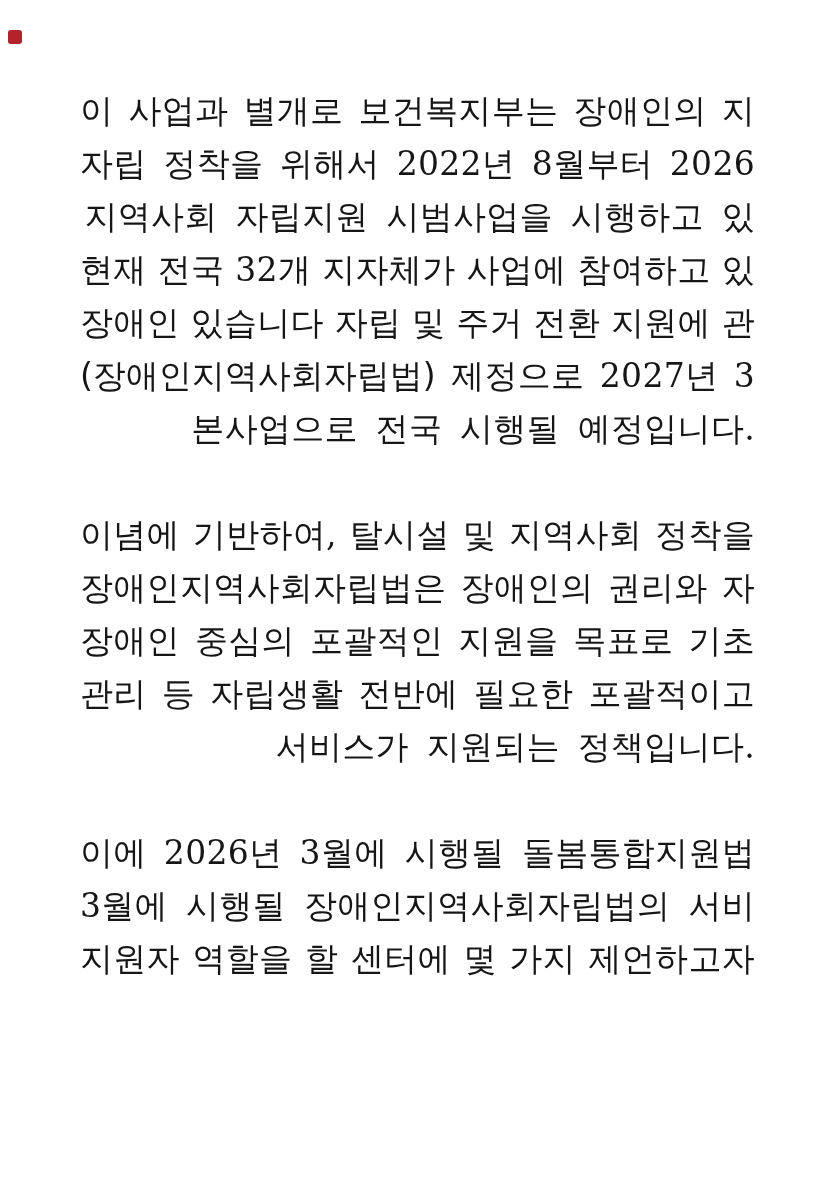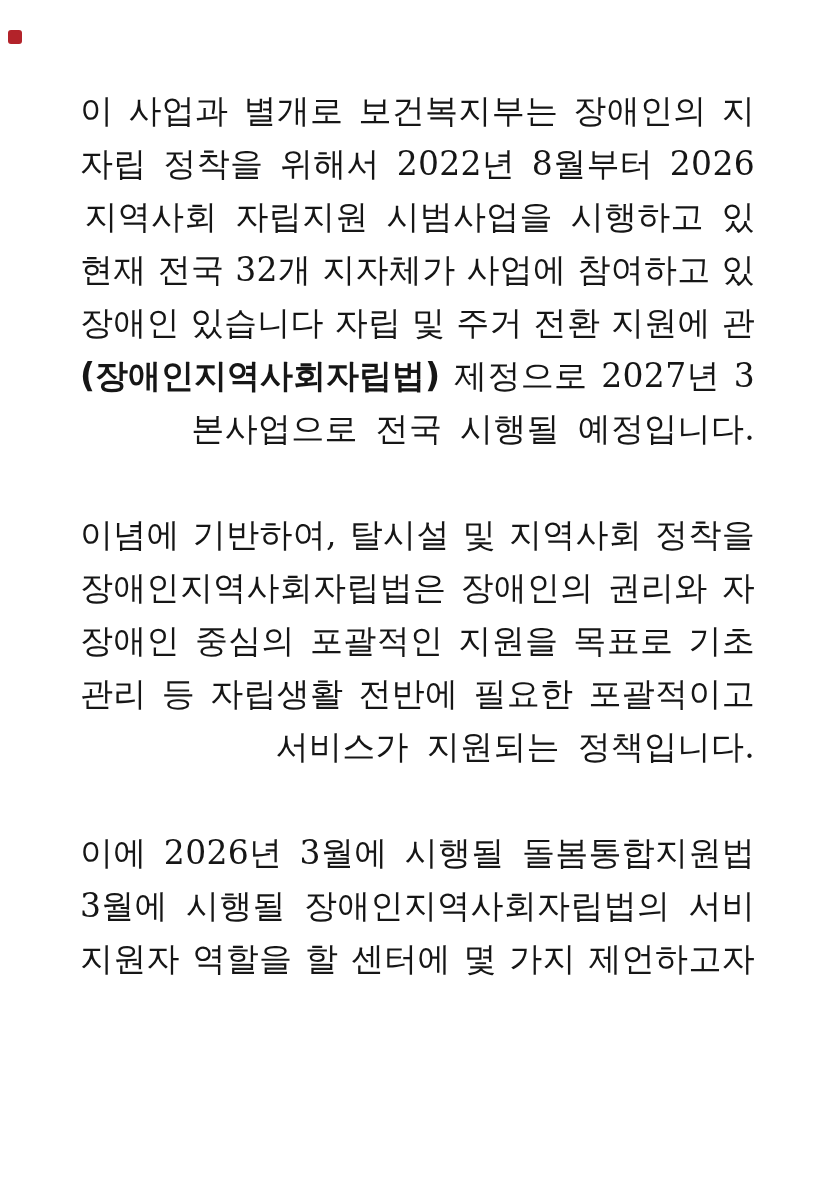--- a/index.html
+++ b/index.html
@@ -37,21 +37,21 @@
   }
   .line.just {
     text-align: justify;
     text-align-last: justify;
   }
   .line.nojust {
     text-align: right;
     word-spacing: 7px;
   }
   .bold-seg {
-    font-weight: 700;
+    font-weight: 400;
     font-family: "DejaVu Sans", "Liberation Sans", sans-serif;
     letter-spacing: 0;
   }
 </style>
 </head>
 <body>
 
 <div class="page" style="background: rgb(255, 255, 255); color: rgb(22, 22, 22);">
   <div class="red-mark" style="background: rgb(179, 35, 42);"></div>
   <div>

